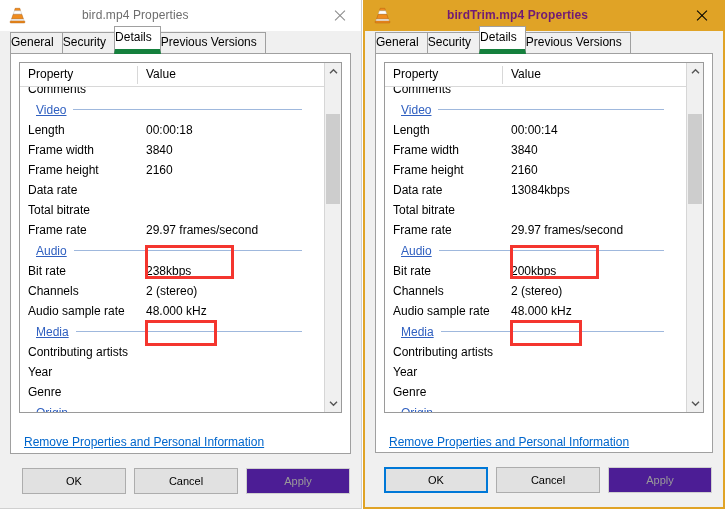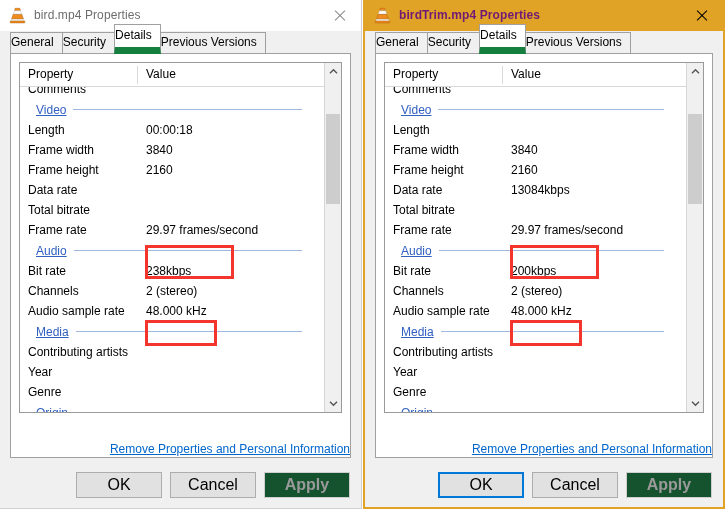--- a/index.html
+++ b/index.html
@@ -39,20 +39,21 @@
   }
 
   
   .titlebar {
     height: 31px;
     flex: 0 0 31px;
     display: flex;
     align-items: center;
     position: relative;
     box-sizing: border-box;
+    gap: 48px;
   }
   .window.inactive .titlebar { background: #ffffff; }
   .window.active  .titlebar { background: #e0a326; }
 
   .title-icon {
     width: 17px; height: 17px;
     margin-left: 9px;
     margin-right: 8px;
     position: relative;
     flex: 0 0 17px;
@@ -114,42 +115,42 @@
     background: #f0f0f0;
     margin-right: -1px;
     line-height: 15px;
     position: relative;
     z-index: 1;
     box-sizing: border-box;
     white-space: nowrap;
   }
   .tab.selected {
     background: #ffffff;
-    border-bottom: 7px solid #15803d;
+    border-bottom: 5px solid #15803d;
     padding-top: 3px;
     padding-bottom: 4px;
     margin-top: -2px;
     z-index: 3;
   }
 
   
   .tabpage {
     flex: 1 1 auto;
     margin: 0 10px 0 10px;
     background: #ffffff;
     border: 1px solid #a0a0a0;
     border-top: none;
     box-sizing: border-box;
     display: flex;
     flex-direction: column;
     position: relative;
   }
 
   .listwrap {
-    margin: 8px 8px 16px 8px;
+    margin: 8px 8px 9px 8px;
     border: 1px solid #9a9a9a;
     background: #ffffff;
     flex: 0 0 351px;
     height: 351px;
     box-sizing: border-box;
     display: flex;
     position: relative;
     overflow: hidden;
   }
   .listcol { flex: 1 1 auto; position: relative; overflow: hidden; }
@@ -252,53 +253,52 @@
   .sb-thumb {
     position: absolute;
     left: 1px; width: 14px;
     background: #cdcdcd;
   }
 
   
   .linkrow {
     flex: 1 1 auto;
     padding: 10px 0 0 13px;
-    text-align: right;
   }
   .rplink {
     font-size: 12px;
     color: #0066cc;
     text-decoration: underline;
     cursor: pointer;
   }
 
   
   .buttonbar {
     flex: 0 0 54px;
     height: 54px;
     display: flex;
     align-items: center;
     justify-content: flex-end;
     padding-right: 11px;
     gap: 8px;
     box-sizing: border-box;
   }
   .btn {
-    width: 86px;
+    width: 104px;
     height: 26px;
-    font-size: 16px;
+    font-size: 11px;
     color: #000;
     background: #e1e1e1;
     border: 1px solid #adadad;
     display: flex;
     align-items: center;
     justify-content: center;
     box-sizing: border-box;
   }
-  .btn.disabled { color: #9a9a9a; background: #14532d; border-color: #cfcfcf; font-weight: bold; }
+  .btn.disabled { color: #9a9a9a; background: #4c1d95; border-color: #cfcfcf; }
   .btn.default  { border: 2px solid #0078d7; }
 
   
   .hl {
     position: absolute;
     border: 3px solid #f4352e;
     box-sizing: border-box;
     pointer-events: none;
     z-index: 8;
   }
@@ -457,20 +457,21 @@
               <div class="row">
                 <span class="pname">Comments</span>
                 <span class="pval"></span>
               </div>
               <div class="row group">
                 <span class="gname">Video</span>
                 <span class="gline"></span>
               </div>
               <div class="row">
                 <span class="pname">Length</span>
+                <span class="pval">00:00:14</span>
               </div>
               <div class="row">
                 <span class="pname">Frame width</span>
                 <span class="pval">3840</span>
               </div>
               <div class="row">
                 <span class="pname">Frame height</span>
                 <span class="pval">2160</span>
               </div>
               <div class="row">

